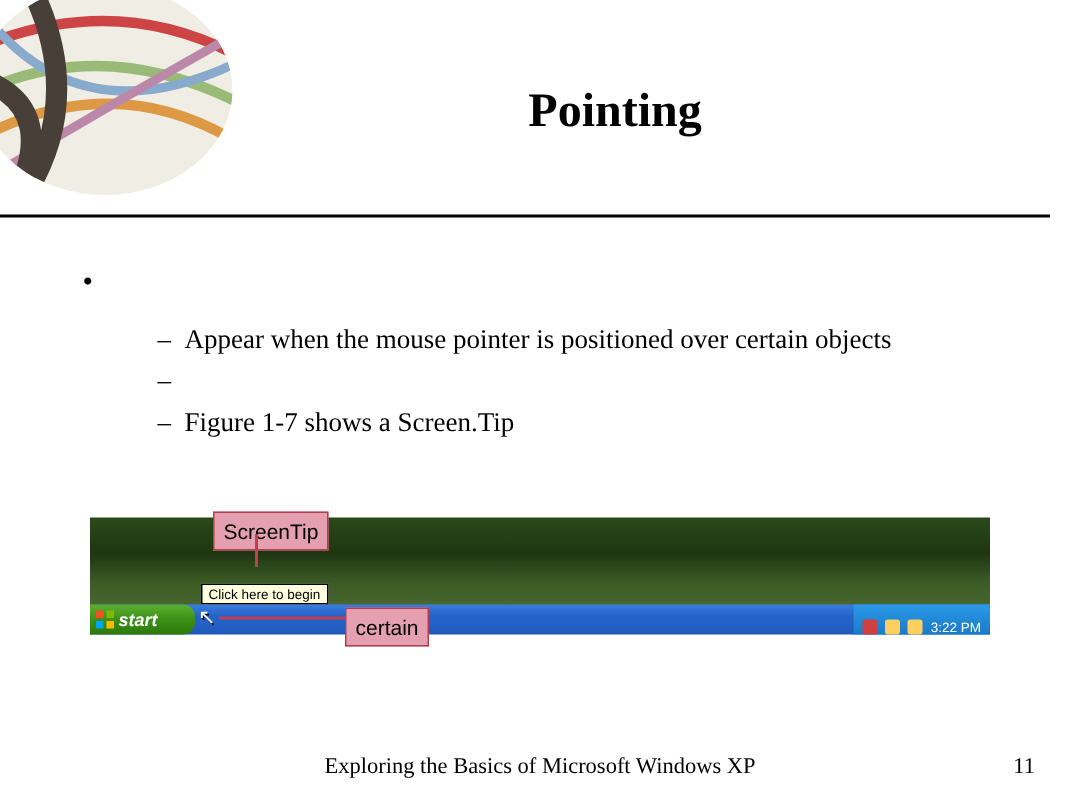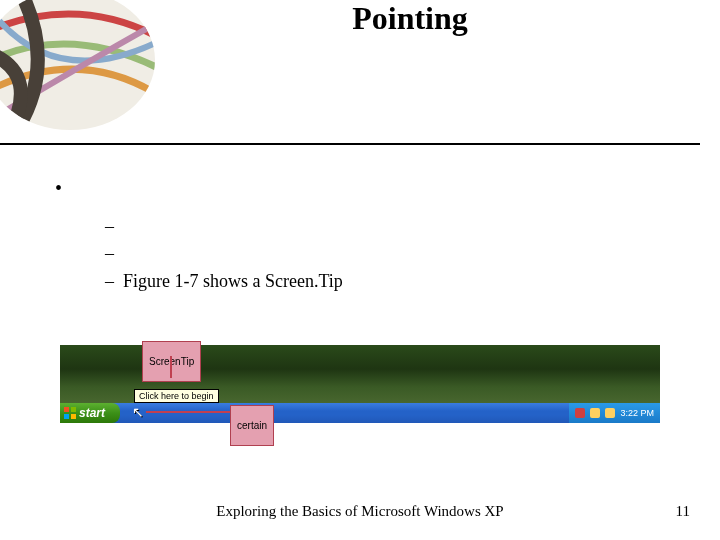--- a/index.html
+++ b/index.html
@@ -21,20 +21,21 @@
     position: absolute;
     top: 0; left: 0;
     width: 178px; height: 130px;
     overflow: hidden;
   }
   .logo-box svg { width: 100%; height: 100%; display: block; }
   .title {
     font-size: 32px;
     font-weight: bold;
     text-align: center;
+    padding-top: 55px;
     padding-left: 120px;
   }
   .content {
     padding: 30px 40px 0 55px;
     font-size: 20px;
     line-height: 1.35;
   }
   .bullet-main {
     display: flex;
     margin-bottom: 12px;
@@ -65,23 +66,23 @@
   .grass {
     position: absolute;
     left: 0; top: 0;
     width: 100%; height: 60px;
     background: linear-gradient(#2a4a1a 0%, #1e3512 40%, #3a5a25 70%, #4a6830 100%);
   }
   .callout {
     position: absolute;
     background: #e4a0b0;
     border: 1px solid #b04050;
-    font-size: 10px;
-    font-family: Arial, sans-serif;
-    padding: 14px 6px;
+    font-size: 14px;
+    font-family: Arial, sans-serif;
+    padding: 4px 6px;
     color: #000;
   }
   .callout.screentip { left: 82px; top: -4px; }
   .callout-line-st {
     position: absolute;
     left: 110px; top: 11px;
     width: 2px; height: 22px;
     background: #c04050;
   }
   .tooltip-box {
@@ -95,21 +96,21 @@
   }
   .taskbar {
     position: absolute;
     left: 0; bottom: 0;
     width: 100%; height: 20px;
     background: linear-gradient(#3a7de0, #2462c8 40%, #2462c8 60%, #2058b8);
     display: flex;
     align-items: stretch;
   }
   .start-btn {
-    width: 60px;
+    width: 70px;
     background: linear-gradient(#5cb030, #3c9018 50%, #2c7808);
     border-radius: 0 8px 8px 0;
     font-family: Arial, sans-serif;
     font-style: italic;
     font-weight: bold;
     color: #fff;
     font-size: 12px;
     display: flex;
     align-items: center;
     padding-left: 4px;
@@ -140,21 +141,21 @@
     left: 86px; top: 66px;
     width: 84px; height: 2px;
     background: #c04050;
   }
   .systray {
     position: absolute;
     right: 0; bottom: 0;
     height: 20px;
     background: linear-gradient(#2a9ae8, #1a7ac8);
     display: flex;
-    align-items: center;
+    align-items: flex-end;
     padding: 0 6px;
     gap: 5px;
   }
   .tray-icon {
     width: 10px; height: 10px;
     background: #ffd060;
     border-radius: 2px;
   }
   .tray-icon.shield { background:#d04040; }
   .tray-time {
@@ -204,20 +205,21 @@
   <div class="title">Pointing</div>
 </div>
 
 <div class="content">
   <div class="bullet-main">
     <span class="dot">•</span>
   </div>
   <div class="sub-list">
     <div class="sub-item">
       <span class="dash">–</span>
+      <span>Appear when the mouse pointer is positioned over certain objects</span>
     </div>
     <div class="sub-item">
       <span class="dash">–</span>
     </div>
     <div class="sub-item">
       <span class="dash">–</span>
       <span>Figure 1-7 shows a Screen.Tip</span>
     </div>
   </div>
 </div>

